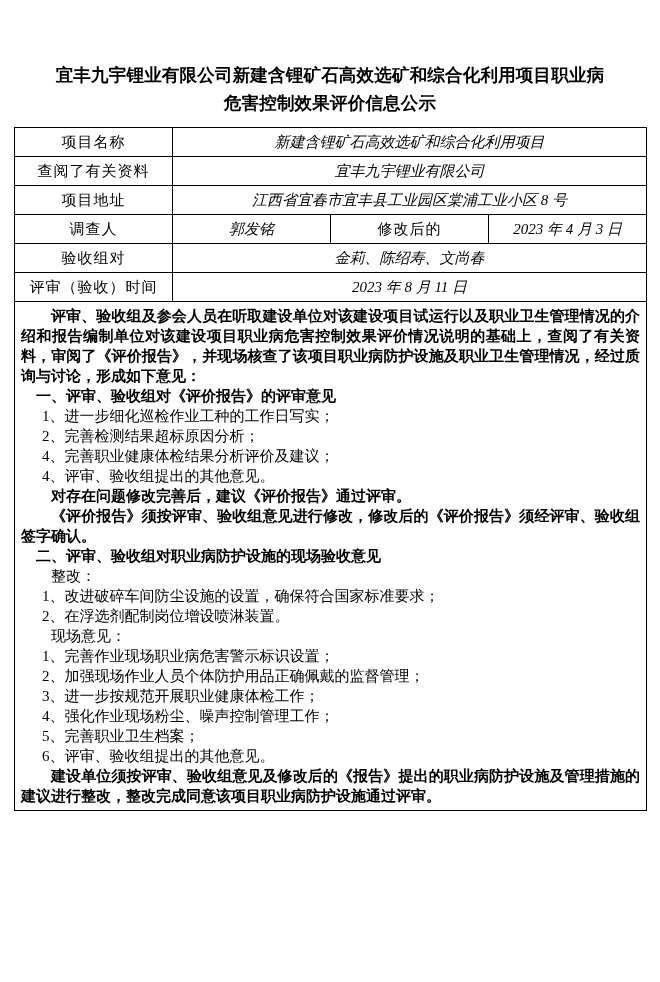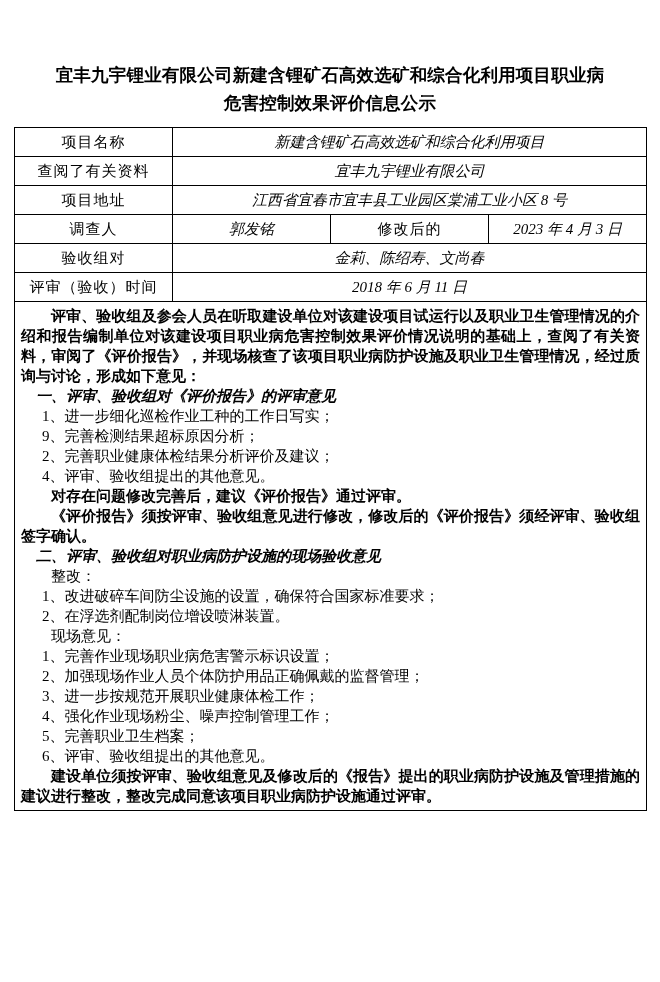--- a/index.html
+++ b/index.html
@@ -58,21 +58,20 @@
   }
   .p-indent {
     text-indent: 2em;
     margin: 0;
     font-weight: bold;
   }
   .p-head {
     text-indent: 1em;
     margin: 0;
     font-weight: bold;
-    font-style: italic;
   }
   .p-sub {
     text-indent: 1.4em;
     margin: 0;
   }
   .p-sub2 {
     text-indent: 2em;
     margin: 0;
   }
   .justify {
@@ -115,29 +114,29 @@
         <td class="value">郭发铭</td>
         <td class="label">修改后的</td>
         <td class="value">2023 年 4 月 3 日</td>
       </tr>
       <tr>
         <td class="label">验收组对</td>
         <td class="value" colspan="3">金莉、陈绍寿、文尚春</td>
       </tr>
       <tr>
         <td class="label">评审（验收）时间</td>
-        <td class="value" colspan="3">2018 年 6 月 11 日</td>
+        <td class="value" colspan="3">2023 年 8 月 11 日</td>
       </tr>
       <tr>
         <td class="body-cell" colspan="4">
           <p class="p-indent justify">评审、验收组及参会人员在听取建设单位对该建设项目试运行以及职业卫生管理情况的介绍和报告编制单位对该建设项目职业病危害控制效果评价情况说明的基础上，查阅了有关资料，审阅了《评价报告》，并现场核查了该项目职业病防护设施及职业卫生管理情况，经过质询与讨论，形成如下意见：</p>
           <p class="p-head">一、评审、验收组对《评价报告》的评审意见</p>
           <p class="p-sub">1、进一步细化巡检作业工种的工作日写实；</p>
-          <p class="p-sub">9、完善检测结果超标原因分析；</p>
-          <p class="p-sub">2、完善职业健康体检结果分析评价及建议；</p>
+          <p class="p-sub">2、完善检测结果超标原因分析；</p>
+          <p class="p-sub">4、完善职业健康体检结果分析评价及建议；</p>
           <p class="p-sub">4、评审、验收组提出的其他意见。</p>
           <p class="p-indent">对存在问题修改完善后，建议《评价报告》通过评审。</p>
           <p class="p-indent justify">《评价报告》须按评审、验收组意见进行修改，修改后的《评价报告》须经评审、验收组签字确认。</p>
           <p class="p-head">二、评审、验收组对职业病防护设施的现场验收意见</p>
           <p class="p-sub2">整改：</p>
           <p class="p-sub">1、改进破碎车间防尘设施的设置，确保符合国家标准要求；</p>
           <p class="p-sub">2、在浮选剂配制岗位增设喷淋装置。</p>
           <p class="p-sub2">现场意见：</p>
           <p class="p-sub">1、完善作业现场职业病危害警示标识设置；</p>
           <p class="p-sub">2、加强现场作业人员个体防护用品正确佩戴的监督管理；</p>

